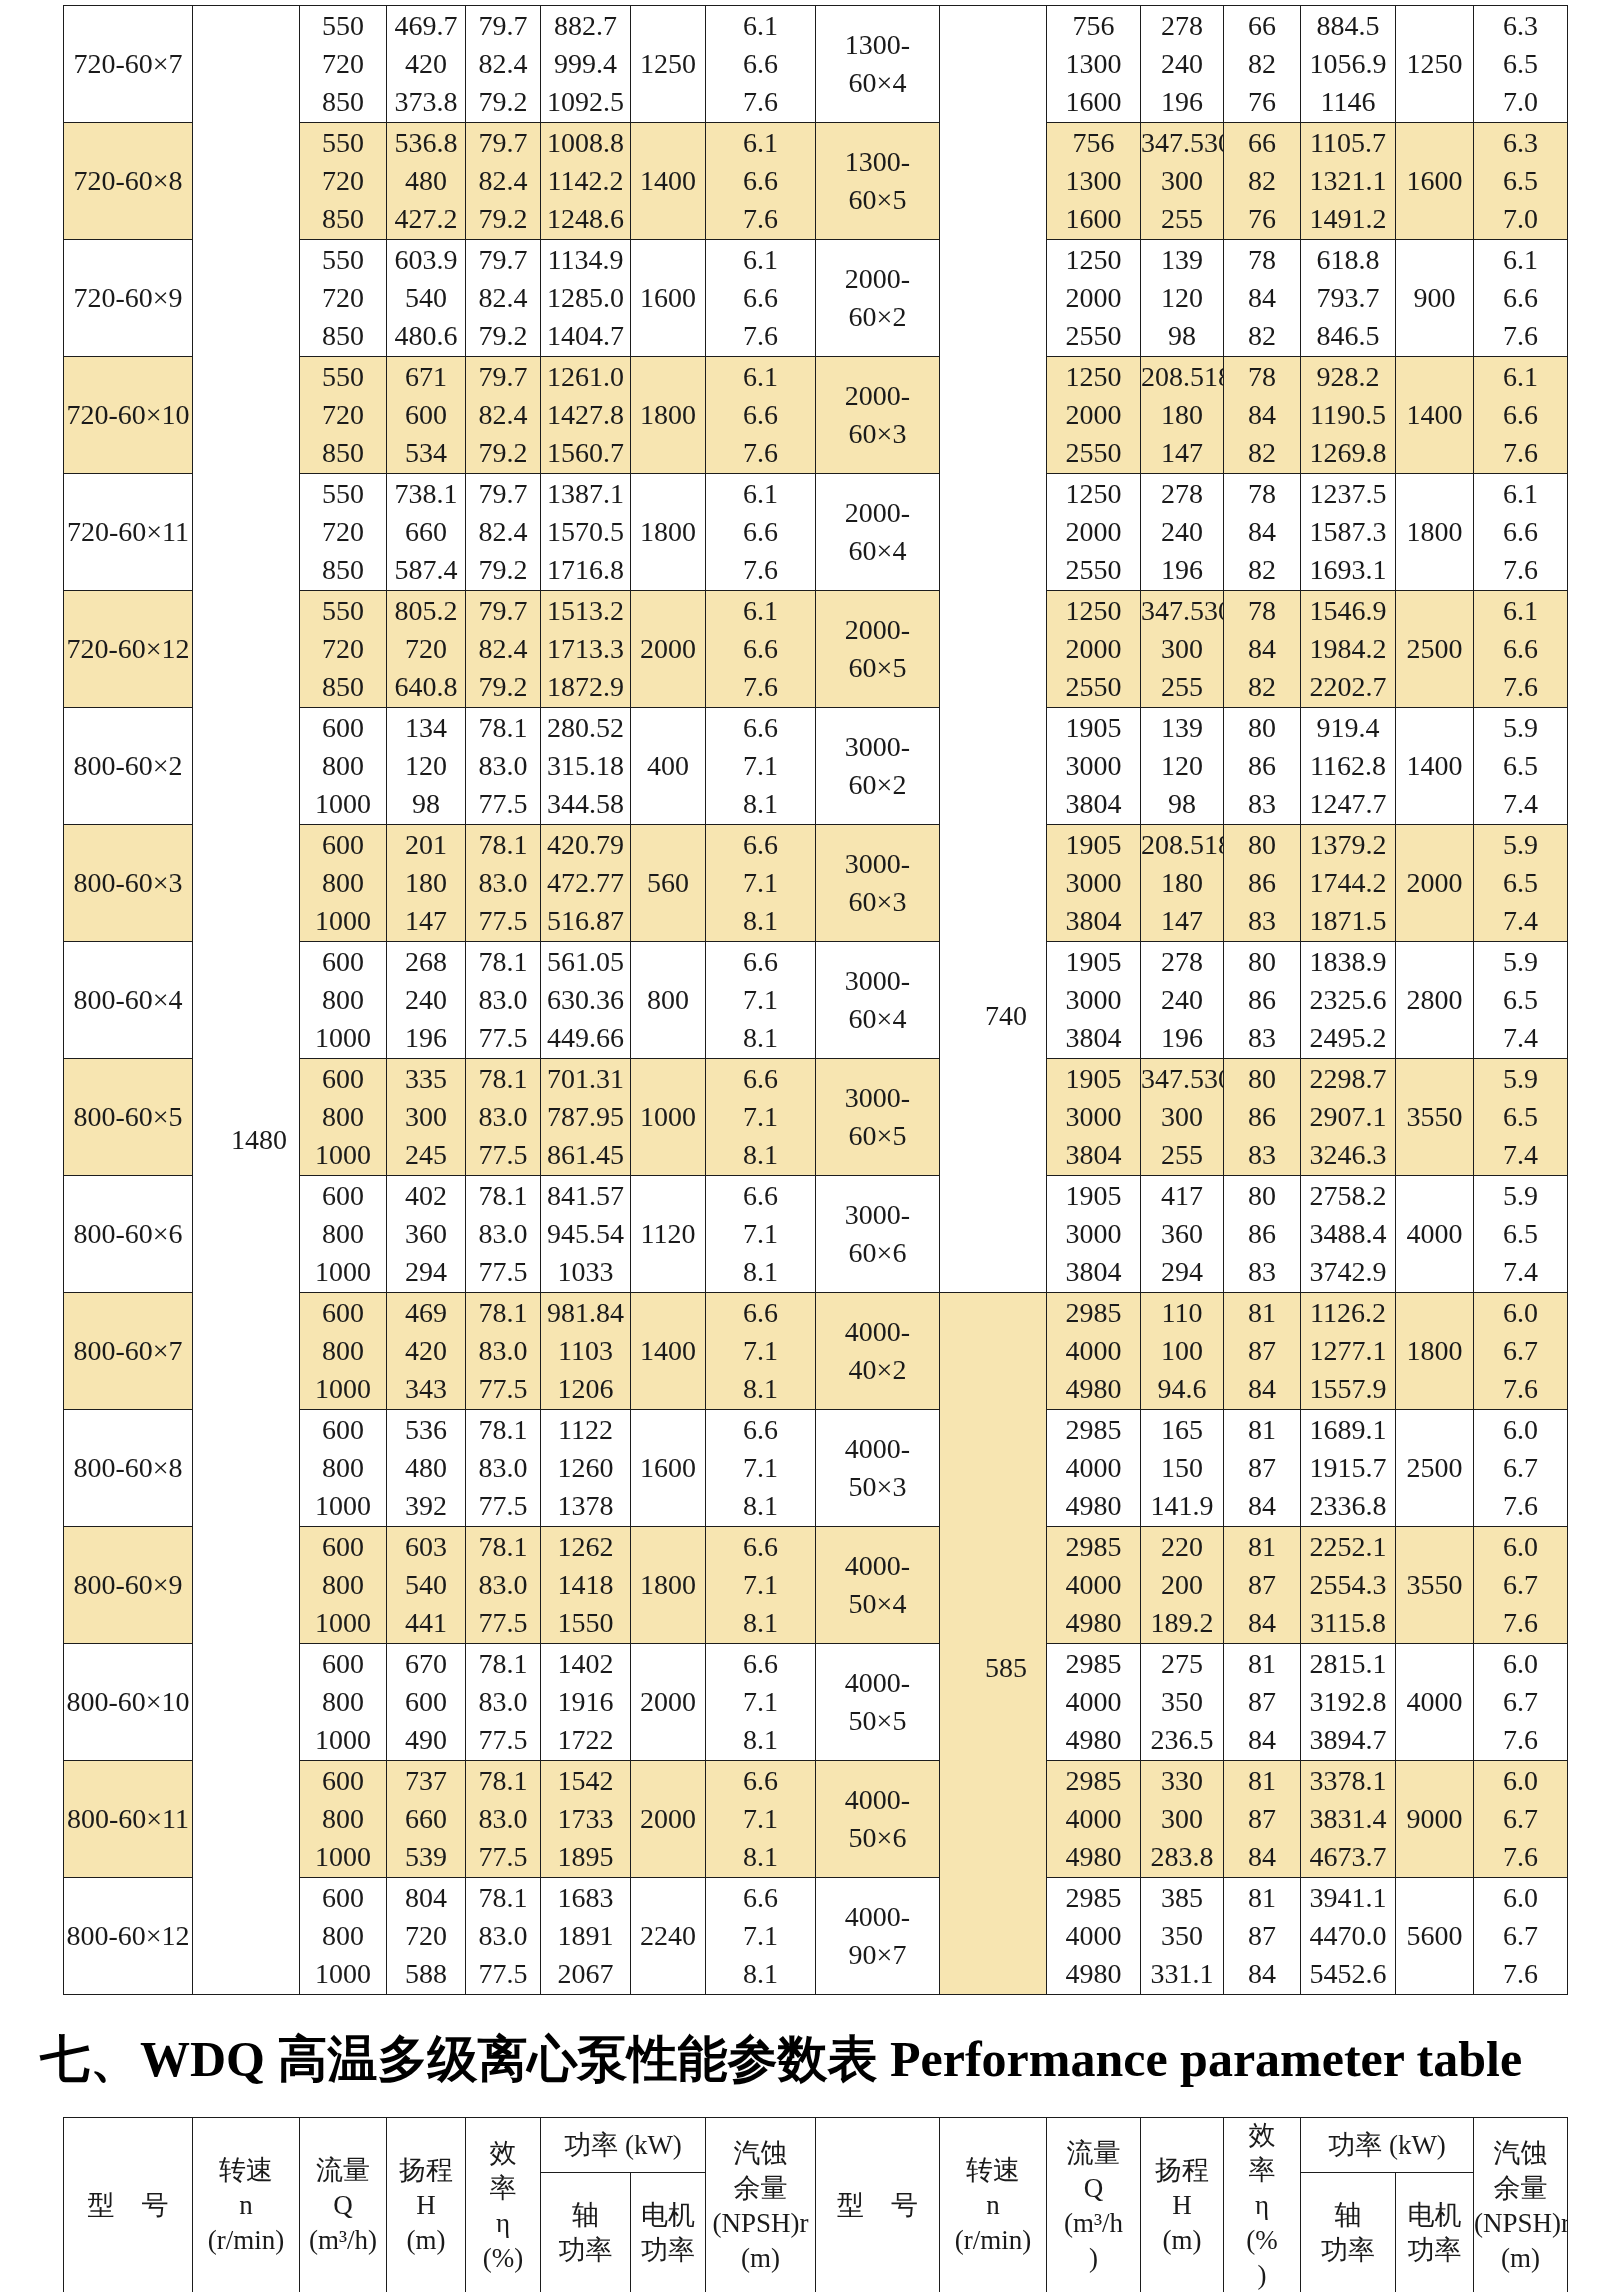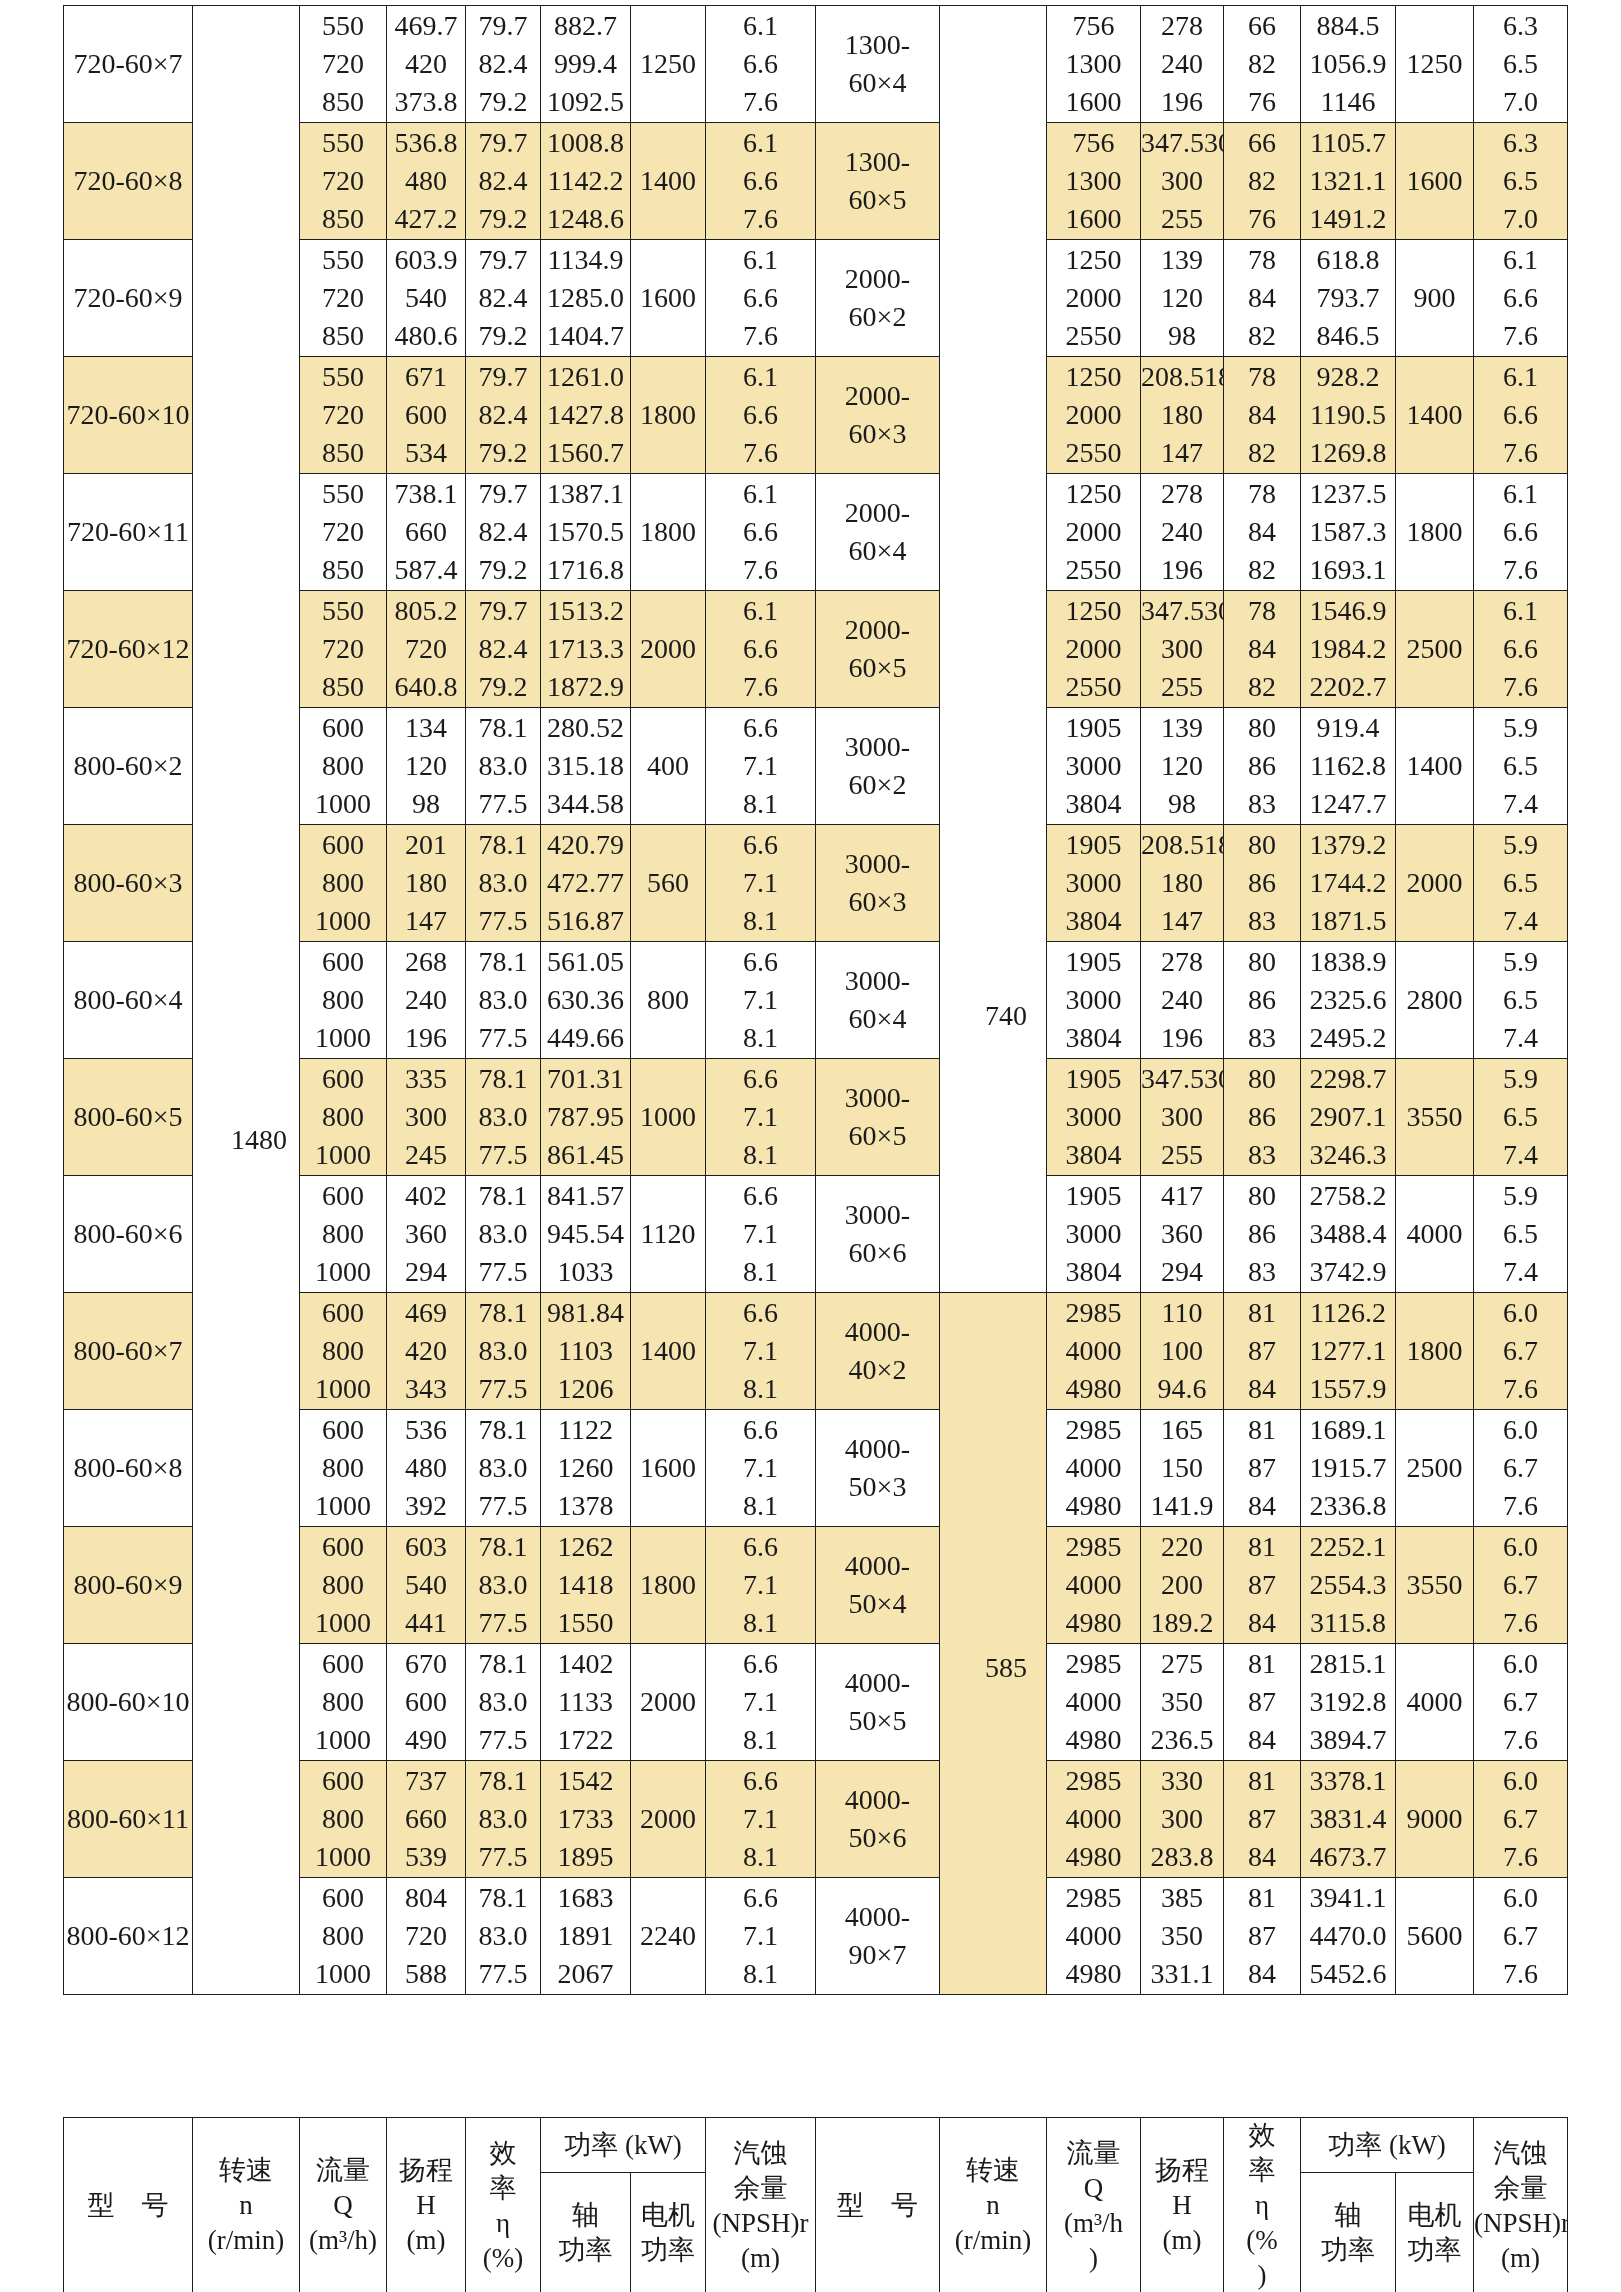--- a/index.html
+++ b/index.html
@@ -570,21 +570,21 @@
           <td>600
 800
 1000</td>
           <td>670
 600
 490</td>
           <td>78.1
 83.0
 77.5</td>
           <td>1402
-1133
+1916
 1722</td>
           <td>2000</td>
           <td>6.6
 7.1
 8.1</td>
           <td>4000-50×5</td>
           <td>2985
 4000
 4980</td>
           <td>275
@@ -669,20 +669,21 @@
 4470.0
 5452.6</td>
           <td>5600</td>
           <td>6.0
 6.7
 7.6</td>
         </tr>
       </tbody>
   </table>
 
+  <div class="title">七、WDQ 高温多级离心泵性能参数表 Performance parameter table</div>
 
   <table class="hdr">
     <colgroup>
       <col style="width:129px">
         <col style="width:107px">
         <col style="width:87px">
         <col style="width:79px">
       <col style="width:75px">
         <col style="width:90px">
         <col style="width:75px">

